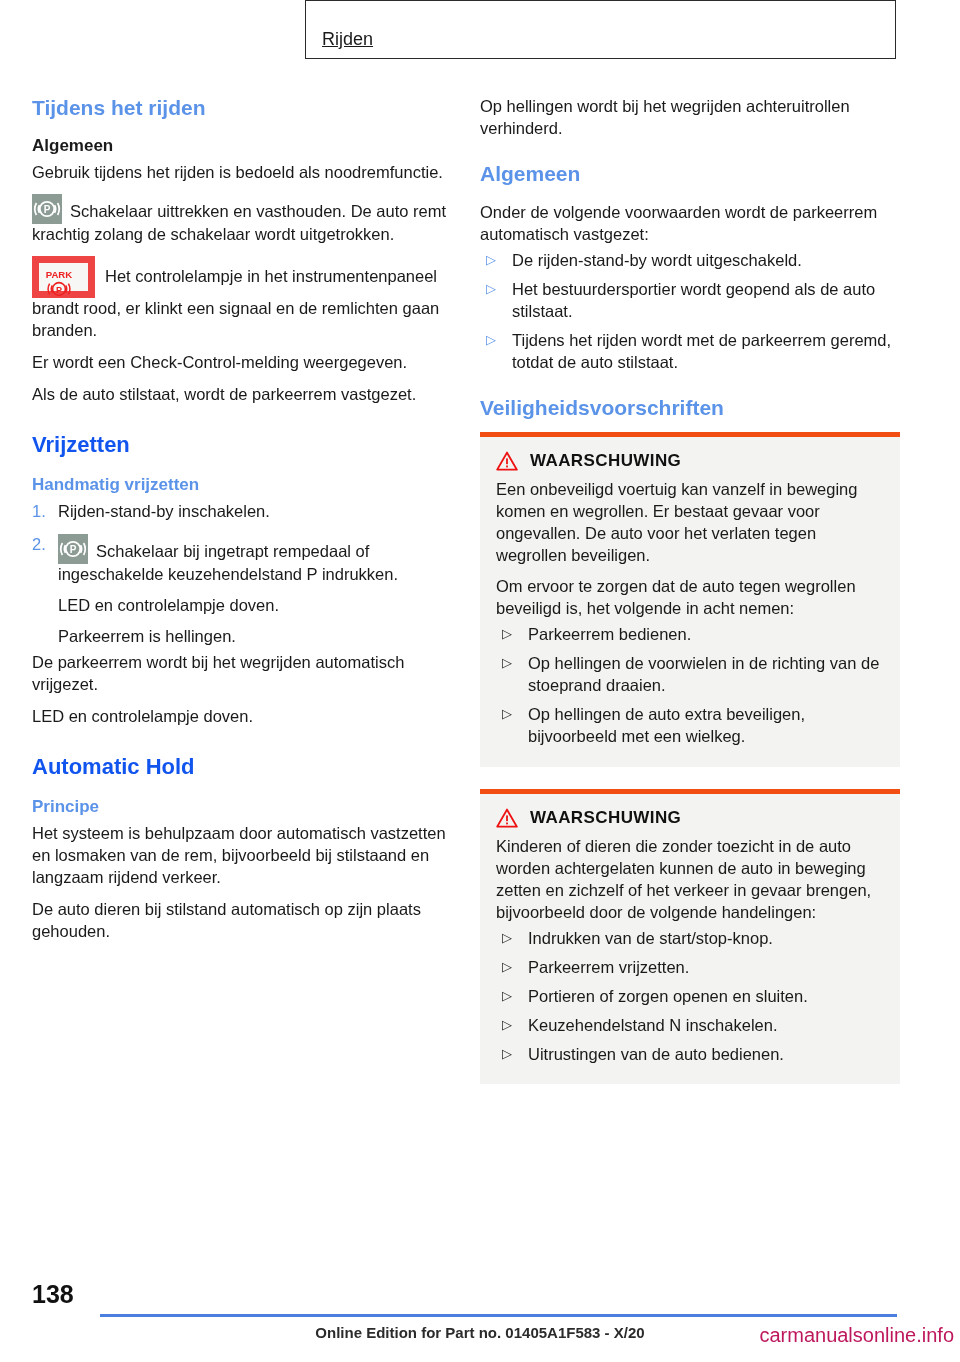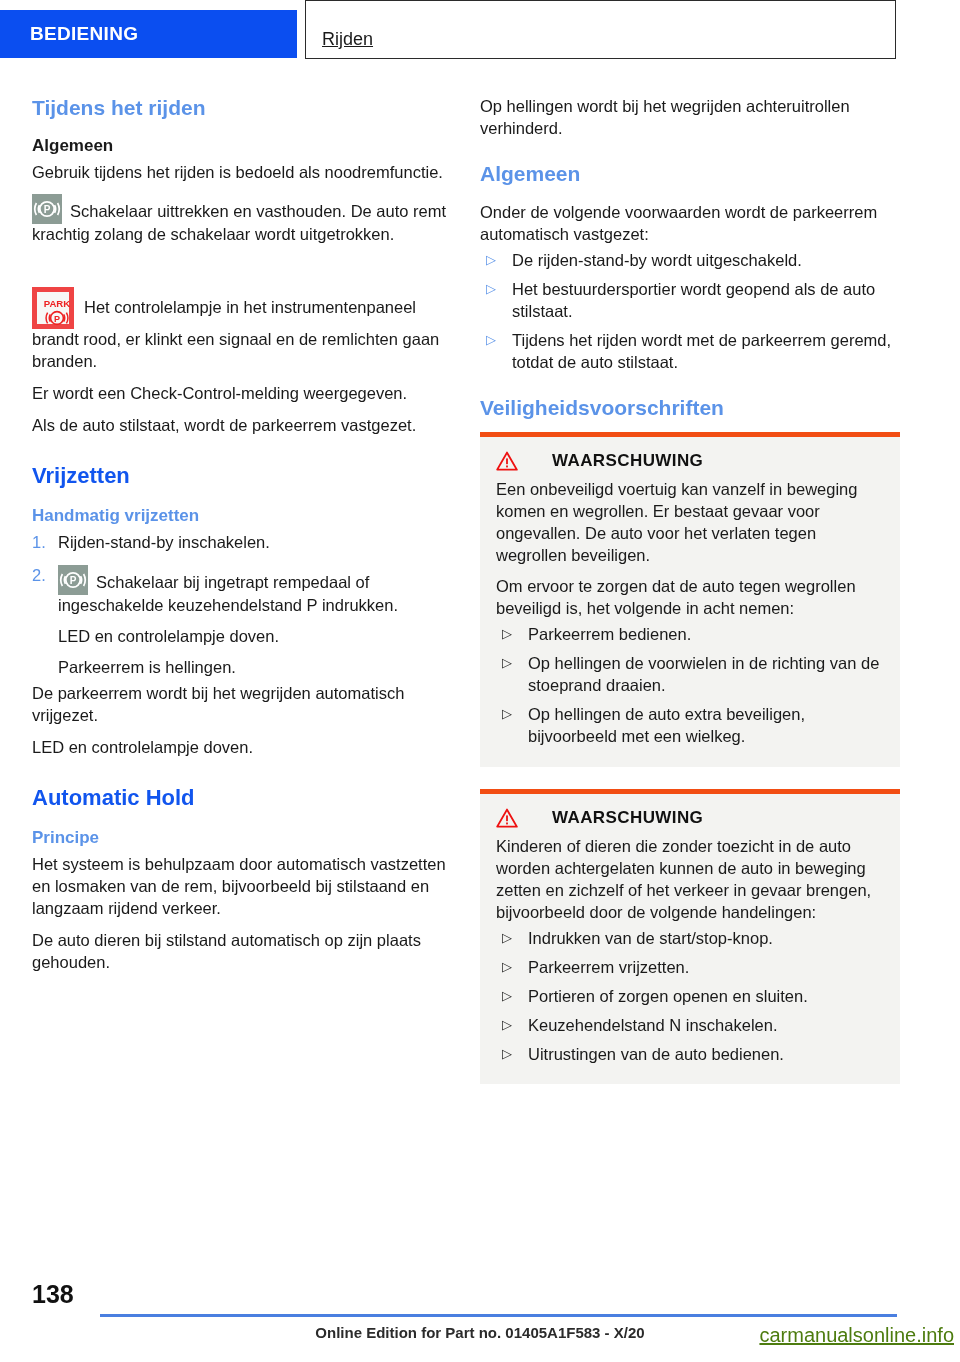--- a/index.html
+++ b/index.html
@@ -124,28 +124,27 @@
     height: 30px;
     background: #8c9c95;
     margin-right: 8px;
     position: relative;
   }
   .icon-ebrake svg { display: block; }
 
   .icon-park {
     display: inline-block;
     vertical-align: -16px;
-    width: 42px;
+    width: 63px;
     height: 42px;
     background: #f7f7f5;
-    border: 5px solid #ef4444;
+    border: 7px solid #ef4444;
     margin-right: 10px;
     position: relative;
     box-sizing: border-box;
-    margin-top: 31px;
   }
   .icon-park svg { display: block; }
 
   
   ol.steps {
     margin: 0;
     padding: 0;
     list-style: none;
   }
   ol.steps > li {
@@ -194,21 +193,20 @@
     background: #f3f3f1;
     border-top: 5px solid #f24d13;
     padding: 14px 16px 12px 16px;
     margin: 12px 0 22px 0;
     box-sizing: border-box;
   }
   .warn-head {
     display: flex;
     align-items: flex-start;
     margin-bottom: 8px;
-    gap: 22px;
   }
   .warn-head .warn-title {
     font-size: 17px;
     font-weight: bold;
     letter-spacing: 0.4px;
     color: #111111;
     margin-left: 12px;
   }
   .warn-tri { width: 22px; height: 20px; display: block; }
 
@@ -244,31 +242,27 @@
     text-align: center;
     font-size: 15px;
     font-weight: bold;
     color: #2b2b2b;
   }
   .watermark {
     position: absolute;
     right: 6px;
     top: 62px;
     font-size: 20px;
-    color: #4d7c0f;
-    text-decoration: underline;
+    color: #be185d;
   }
 </style>
 </head>
 <body>
 
 <div class="header">
-  <div class="header-chapter">
-    <span class="header-chapter-label">BEDIENING</span>
-  </div>
   <div class="header-tab">
     <span class="header-tab-label">Rijden</span>
   </div>
 </div>
 
 <div class="columns">
 
   <div class="col col-left">
 
     <h1 class="title">Tijdens het rijden</h1>

